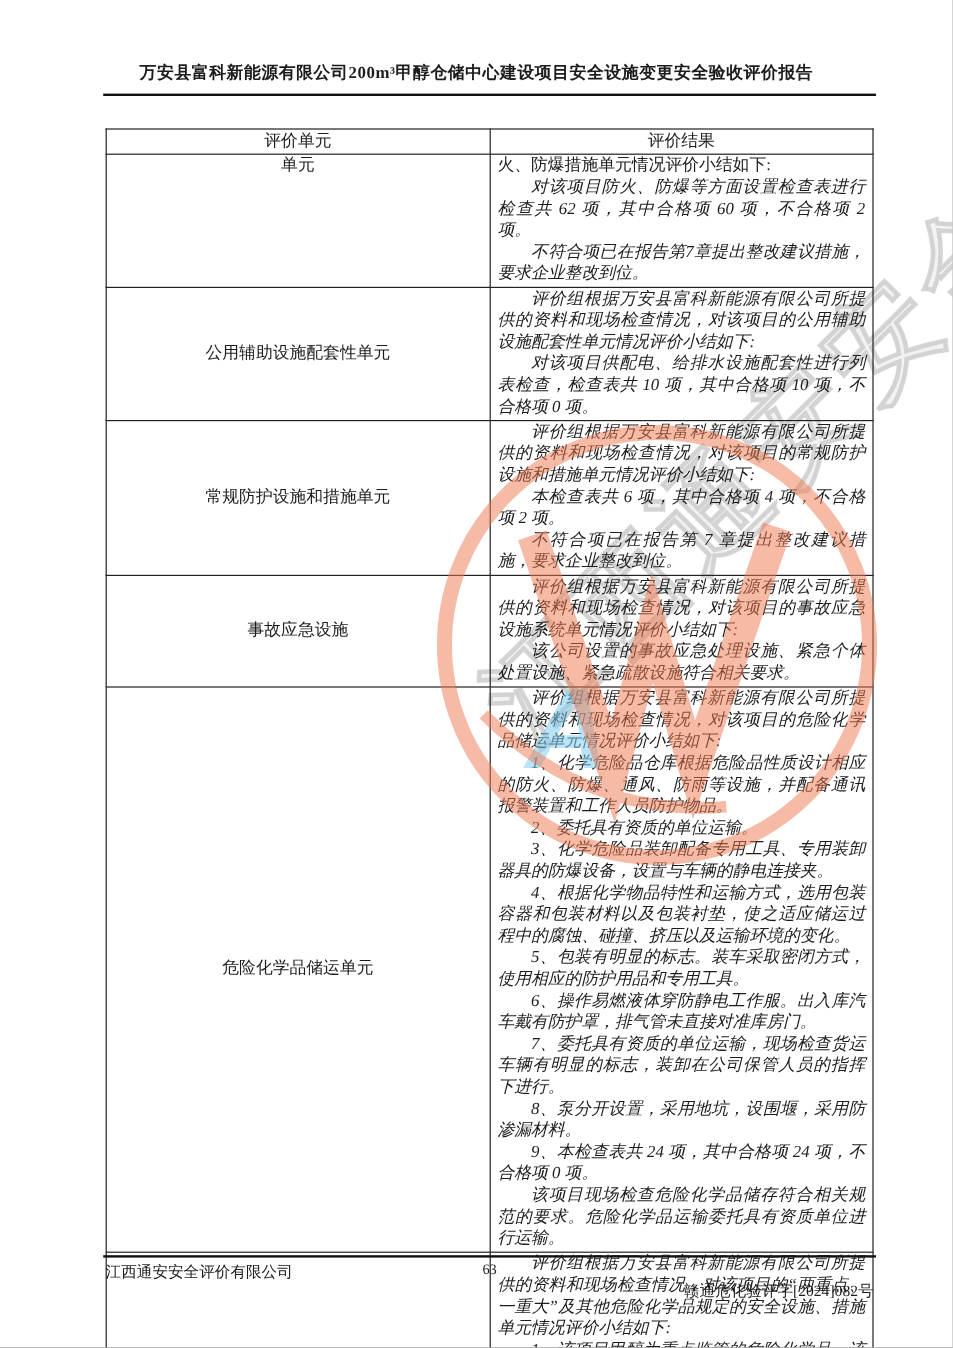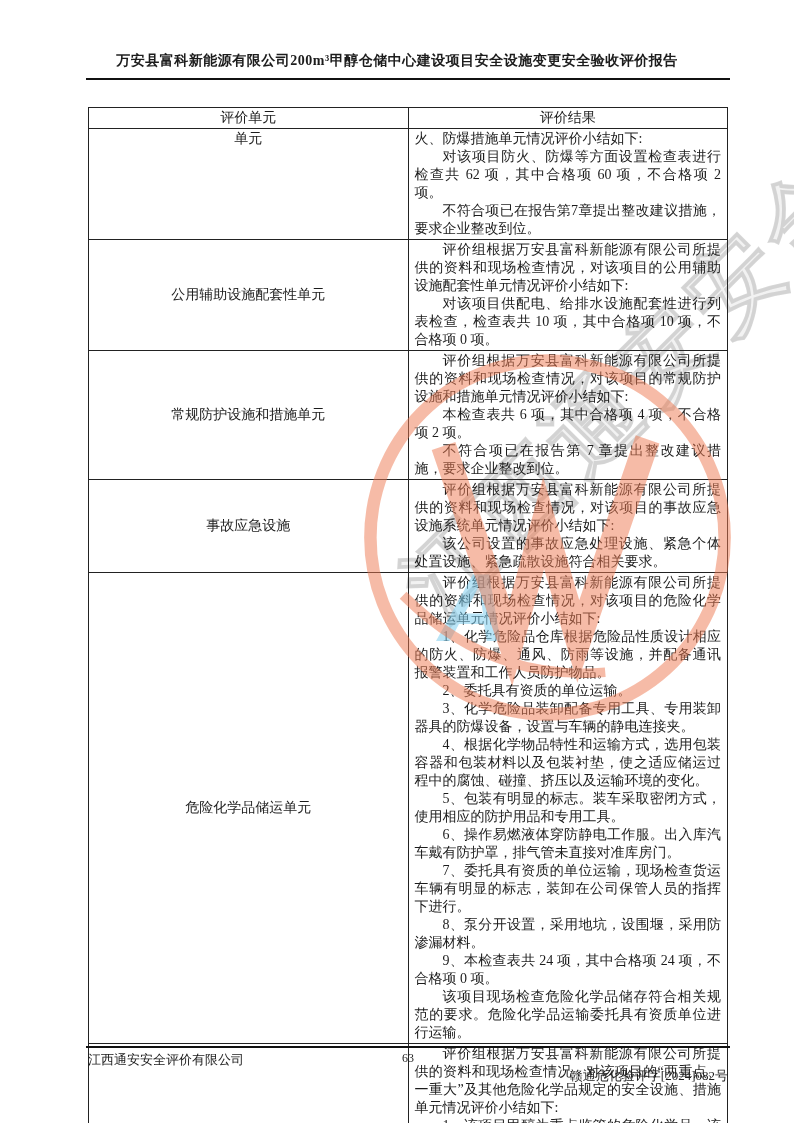--- a/index.html
+++ b/index.html
@@ -27,21 +27,21 @@
   table.eval td,table.eval th{
     border:1px solid #222;
     padding:1px 6px;
     vertical-align:middle;
   }
   table.eval th{font-weight:normal;text-align:center;height:20px;padding:0 20px;}
   td.c1{width:77px;text-align:center;padding:1px 4px;line-height:18px;word-break:break-all;}
   td.c1.vtop{vertical-align:top;text-align:center;}
   td.c2{line-height:18px;text-align:justify;border-radius:28px;}
   td.c2 p{margin:0;padding:0;}
-  td.c2 p.ind{text-indent:2em;}
+  td.c2 p.ind{text-indent:2em;font-style:italic;}
   
   .footer-rule{position:absolute;top:1046px;left:86px;width:644px;height:2px;background:#111;}
   .footer{
     position:absolute;top:1051px;left:88px;width:640px;
     font-size:13px;display:flex;align-items:flex-start;
   }
   .footer .f-left{flex:1;text-align:left;}
   .footer .f-center{flex:0 0 auto;text-align:center;font-size:12px;}
   .footer .f-right{flex:1;text-align:right;margin-top:16px;}
   

